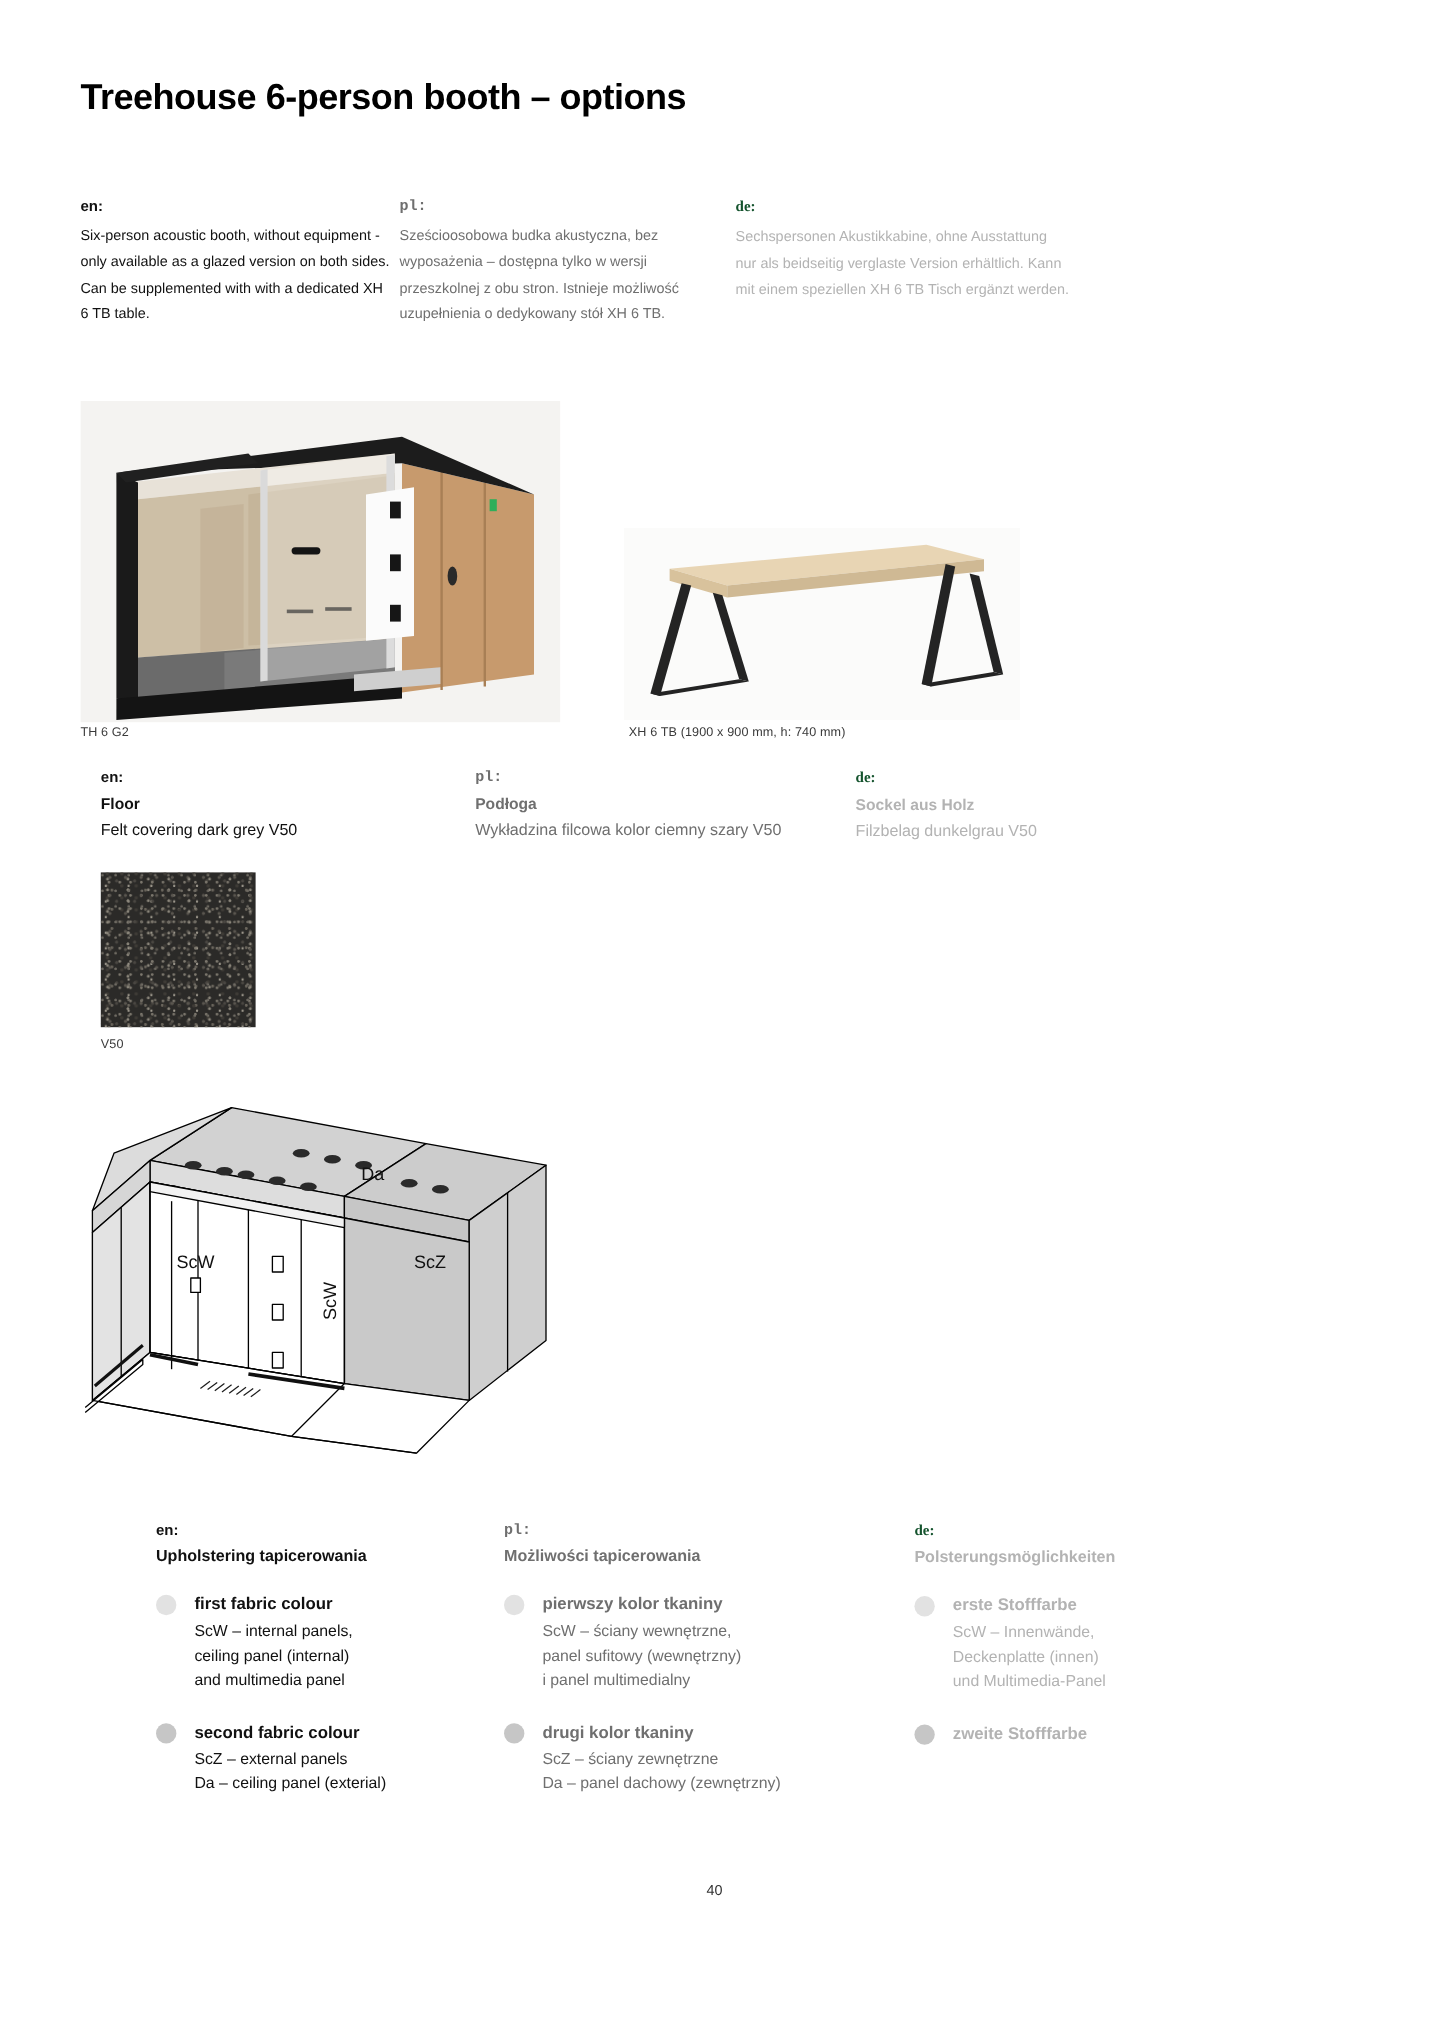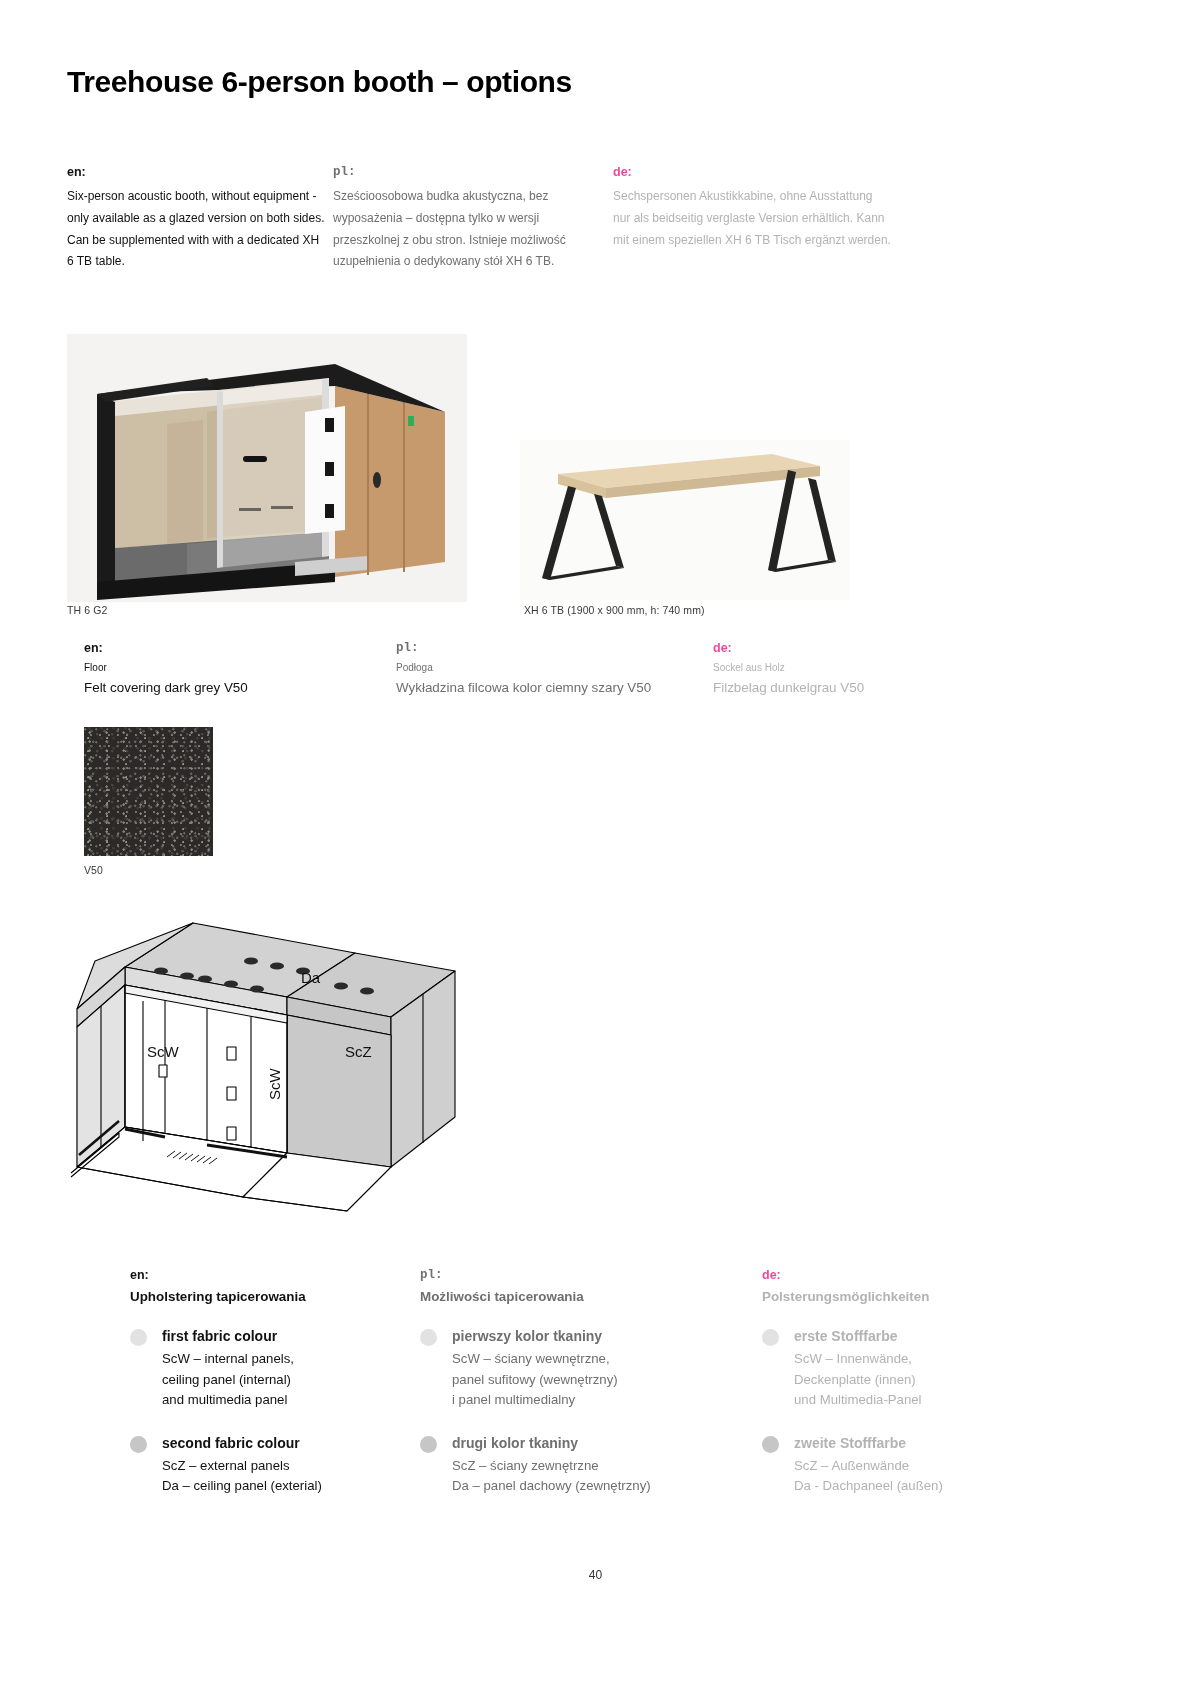--- a/index.html
+++ b/index.html
@@ -22,21 +22,21 @@
 
   
   .col { position:absolute; }
   .lang-tag { font-size:12.5px; font-weight:bold; margin-bottom:7px; }
   .body-txt { font-size:12px; line-height:21.8px; }
 
   .en  { color:#111111; }
   .pl  { color:#6f6f6f; }
   .de  { color:#b3b3b3; }
   .pl .lang-tag { color:#6f6f6f;font-family:Liberation Mono, monospace; }
-  .de .lang-tag { color:#ec4899; }
+  .de .lang-tag { color:#14532d;font-family:Liberation Serif, serif; }
 
   
   #intro-en { left:67px;  top:165px; width:262px; }
   #intro-pl { left:333px; top:165px; width:272px; }
   #intro-de { left:613px; top:165px; width:278px; }
 
   
   .photo { position:absolute; }
   #booth-photo { left:67px; top:334px; width:400px; height:268px; }
   #table-photo { left:520px; top:440px; width:330px; height:160px; }
@@ -45,21 +45,21 @@
     position:absolute; font-size:10.5px; color:#3a3a3a;
     letter-spacing:0.1px;
   }
   #cap-booth { left:67px;  top:604px; }
   #cap-table { left:524px; top:604px; }
 
   
   #floor-en { left:84px;  top:641px; width:300px; }
   #floor-pl { left:396px; top:641px; width:310px; }
   #floor-de { left:713px; top:641px; width:300px; }
-  .floor-head { font-size:10px; font-weight:normal; margin-bottom:5px; }
+  .floor-head { font-size:13px; font-weight:bold; margin-bottom:5px; }
   .floor-desc { font-size:13.4px; line-height:20px; }
 
   #swatch {
     position:absolute; left:84px; top:727px; width:129px; height:129px;
     background:#2b2a28;
     background-image:
       radial-gradient(circle at 12% 18%, #6e6a62 0.8px, transparent 1.4px),
       radial-gradient(circle at 33% 62%, #8a857a 0.9px, transparent 1.5px),
       radial-gradient(circle at 58% 28%, #5a564f 1px, transparent 1.6px),
       radial-gradient(circle at 76% 74%, #7d786e 0.8px, transparent 1.4px),
@@ -321,19 +321,18 @@
     <div class="lang-tag">de:</div>
     <div class="uph-head">Polsterungsmöglichkeiten</div>
     <div class="bullet-row">
       <span class="dot light"></span>
       <div class="bullet-title">erste Stofffarbe</div>
       <div class="bullet-body">ScW – Innenwände,<br>Deckenplatte (innen)<br>und Multimedia-Panel</div>
     </div>
     <div class="bullet-row">
       <span class="dot dark"></span>
       <div class="bullet-title">zweite Stofffarbe</div>
-      <div class="bullet-body">ScZ – Außenwände<br>Da - Dachpaneel (außen)</div>
     </div>
   </div>
 
   <div id="page-num">40</div>
 
 </div>
 
 </body></html>

